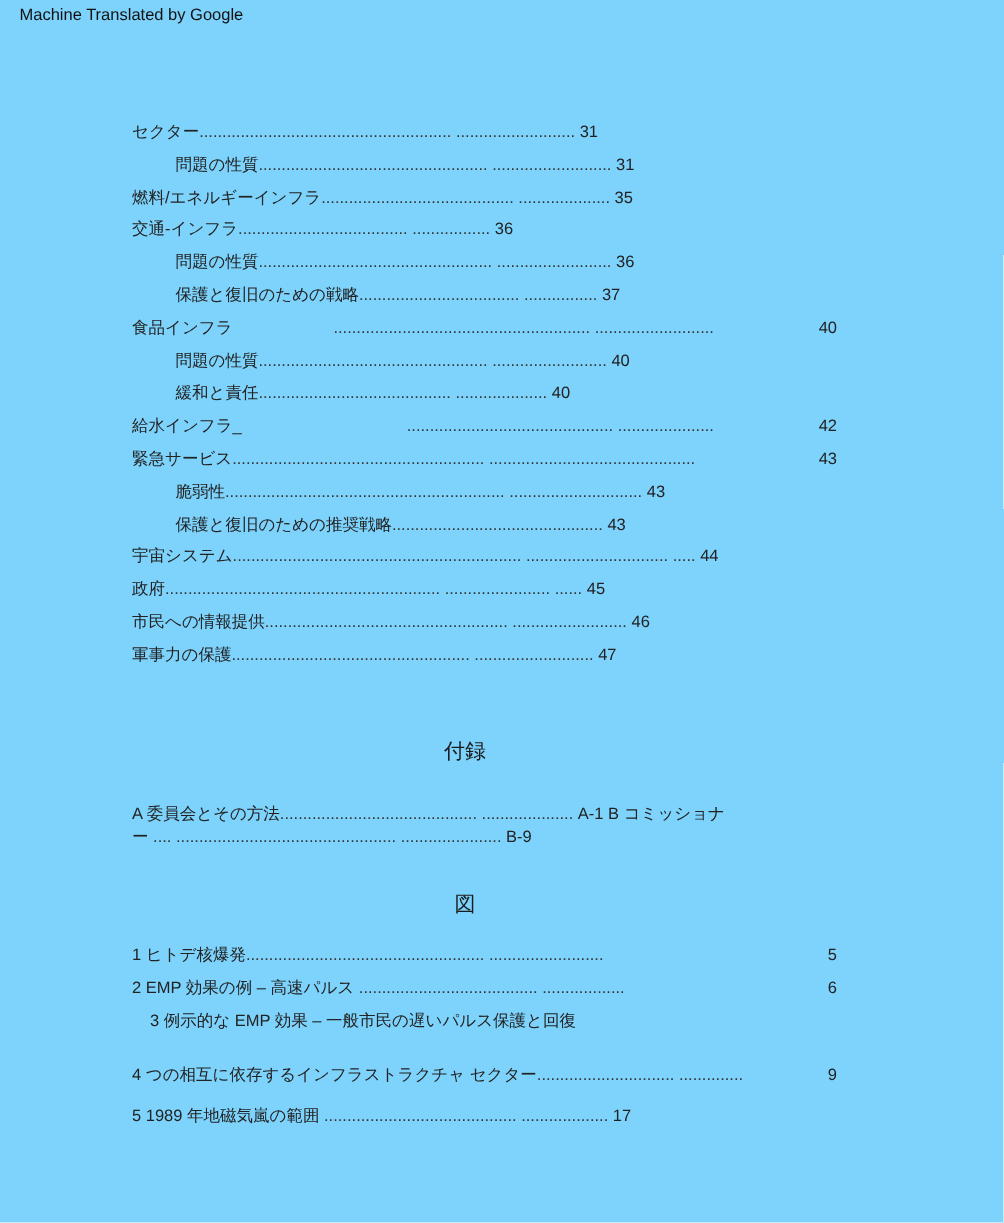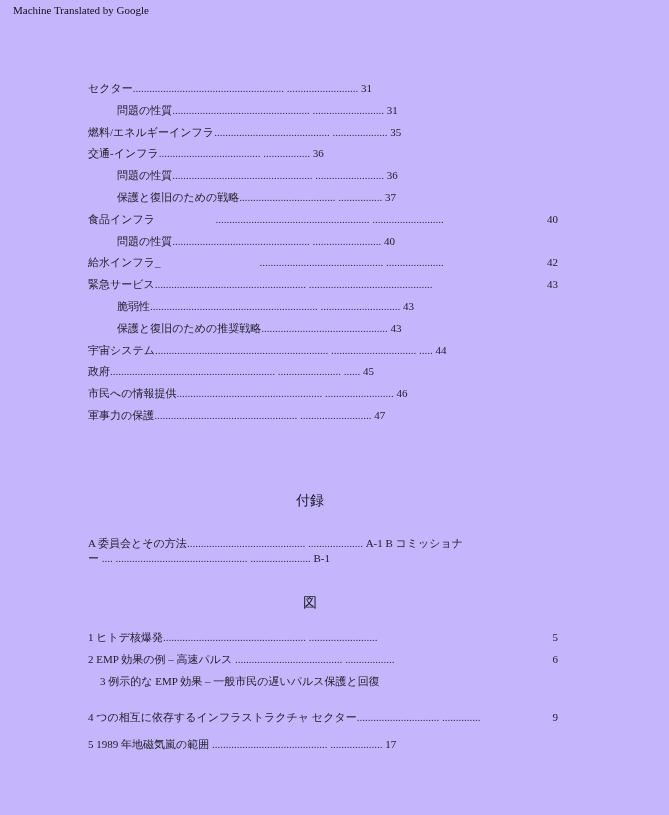--- a/index.html
+++ b/index.html
@@ -1,20 +1,20 @@
 <!DOCTYPE html>
 <html><head>
 <meta charset="utf-8">
 <style>
   html,body{margin:0;padding:0;background:#ffffff;}
   .page{
     position:relative;
     width:669px;height:815px;
-    background:#c4b5fd;
-    font-family:Liberation Serif, serif;
+    background:#7dd3fc;
+    font-family:Liberation Sans, sans-serif;
     color:#222;
     overflow:hidden;
   }
   .watermark{
     position:absolute;left:13px;top:4px;
     font-size:11px;color:#111;
   }
   .toc{position:absolute;left:88px;width:470px;font-size:11px;}
   #toc-main{top:78px;}
   #toc-appendix{top:536px;}
@@ -49,34 +49,35 @@
 
   <div class="toc" id="toc-main">
       <div class="row"><span class="lbl">セクター</span><span class="dots">....................................................... .......................... </span><span class="pg">31</span></div>
       <div class="row ind"><span class="lbl">問題の性質</span><span class="dots">.................................................. .......................... </span><span class="pg">31</span></div>
       <div class="row"><span class="lbl">燃料/エネルギーインフラ</span><span class="dots">.......................................... .................... </span><span class="pg">35</span></div>
       <div class="row"><span class="lbl">交通-インフラ</span><span class="dots">..................................... ................. </span><span class="pg">36</span></div>
       <div class="row ind"><span class="lbl">問題の性質</span><span class="dots">................................................... ......................... </span><span class="pg">36</span></div>
       <div class="row ind"><span class="lbl">保護と復旧のための戦略</span><span class="dots">................................... ................ </span><span class="pg">37</span></div>
       <div class="row r"><span class="lbl">食品インフラ</span><span class="dots">                      ........................................................ .......................... </span><span class="pg">40</span></div>
       <div class="row ind"><span class="lbl">問題の性質</span><span class="dots">.................................................. ......................... </span><span class="pg">40</span></div>
+      <div class="row ind"><span class="lbl">緩和と責任</span><span class="dots">.......................................... .................... </span><span class="pg">40</span></div>
       <div class="row r"><span class="lbl">給水インフラ_</span><span class="dots">                                    ............................................. ..................... </span><span class="pg">42</span></div>
       <div class="row r"><span class="lbl">緊急サービス</span><span class="dots">....................................................... ............................................. </span><span class="pg">43</span></div>
       <div class="row ind"><span class="lbl">脆弱性</span><span class="dots">............................................................. ............................. </span><span class="pg">43</span></div>
       <div class="row ind"><span class="lbl">保護と復旧のための推奨戦略</span><span class="dots">.............................................. </span><span class="pg">43</span></div>
       <div class="row"><span class="lbl">宇宙システム</span><span class="dots">............................................................... ............................... ..... </span><span class="pg">44</span></div>
       <div class="row"><span class="lbl">政府</span><span class="dots">............................................................ ....................... ...... </span><span class="pg">45</span></div>
       <div class="row"><span class="lbl">市民への情報提供</span><span class="dots">..................................................... ......................... </span><span class="pg">46</span></div>
       <div class="row"><span class="lbl">軍事力の保護</span><span class="dots">.................................................... .......................... </span><span class="pg">47</span></div>
     </div>
 
   <div class="heading" id="appendix-heading">付録</div>
   <div class="toc" id="toc-appendix">
       <div class="row"><span class="lbl">A 委員会とその方法</span><span class="dots">........................................... .................... </span><span class="pg">A-1 B コミッショナ</span></div>
-      <div class="row"><span class="lbl">ー</span><span class="dots"> .... ................................................ ...................... </span><span class="pg">B-1</span></div>
+      <div class="row"><span class="lbl">ー</span><span class="dots"> .... ................................................ ...................... </span><span class="pg">B-9</span></div>
     </div>
 
   <div class="heading" id="figures-heading">図</div>
   <div class="toc" id="toc-figures">
       <div class="row r"><span class="lbl">1 ヒトデ核爆発</span><span class="dots">.................................................... ......................... </span><span class="pg">5</span></div>
       <div class="row r"><span class="lbl">2 EMP 効果の例 – 高速パルス</span><span class="dots"> ....................................... .................. </span><span class="pg">6</span></div>
       <div class="row two"><div class="l1"><span class="lbl">3 例示的な EMP 効果 – 一般市民の遅いパルス保護と回復</span></div></div>
       <div class="row r"><span class="lbl">4 つの相互に依存するインフラストラクチャ セクター</span><span class="dots">.............................. .............. </span><span class="pg">9</span></div>
       <div class="row"><span class="lbl">5 1989 年地磁気嵐の範囲</span><span class="dots"> .......................................... ................... </span><span class="pg">17</span></div>
     </div>

